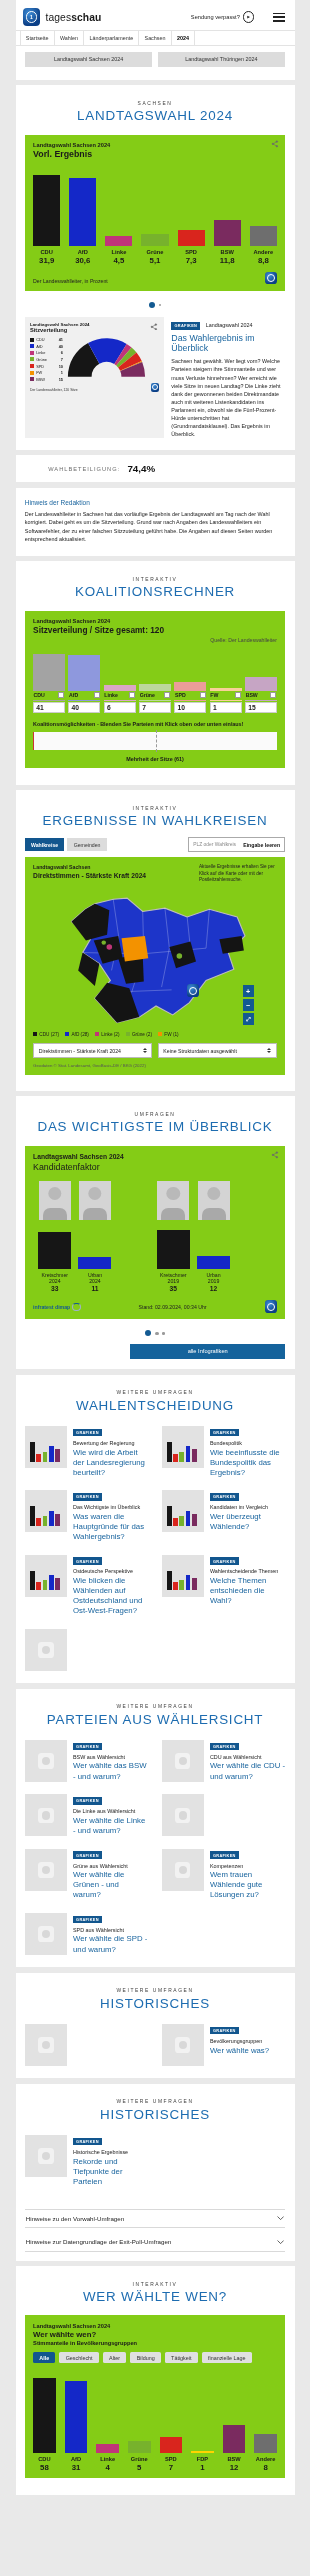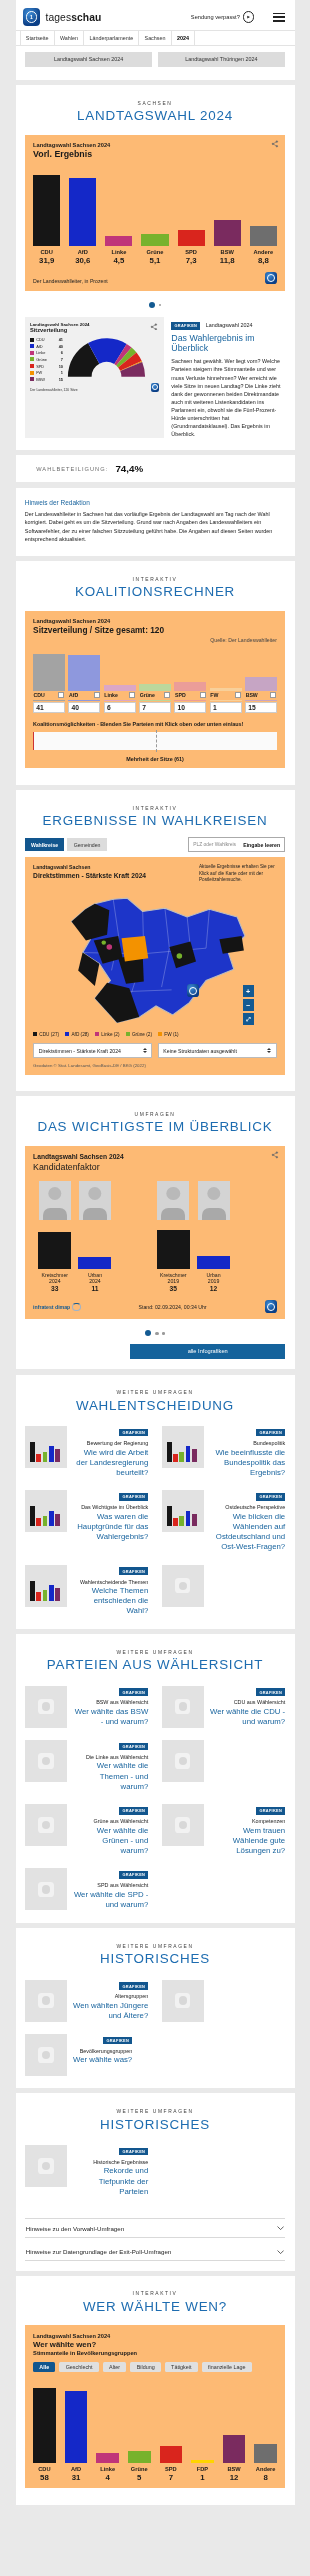--- a/index.html
+++ b/index.html
@@ -20,21 +20,21 @@
   .nav .ni{font-size:5.4px;color:#333;padding:4.1px 5.2px;border-right:0.5px solid #e3e3e3;}
   .nav .ni:first-child{border-left:0.5px solid #e3e3e3;}
   .nav .ni.active{font-weight:bold;color:#000;}
   .etabs{display:flex;gap:5.2px;padding:6.2px 9.3px 4.1px;}
   .etab{flex:1;background:#dcdcdc;color:#333;text-align:center;font-size:5.4px;padding:4.1px 2.1px;cursor:pointer;}
   
   .sec{text-align:center;padding:12.4px 5.2px 6.2px;}
   .sec .k{font-size:4.9px;letter-spacing:1.6px;color:#3c3c3c;}
   .sec h2{margin:2.6px 0 0;font-size:13.4px;font-weight:400;letter-spacing:0.8px;color:#1d6cb0;}
   
-  .gcard{background:#fdba74;margin:5.2px 9.3px 7.2px;padding:7.2px 8.3px 6.2px;position:relative;}
+  .gcard{background:#84cc16;margin:5.2px 9.3px 7.2px;padding:7.2px 8.3px 6.2px;position:relative;}
   .share{position:absolute;top:5.2px;right:6.2px;}
   .pretitle{font-size:5.7px;font-weight:bold;color:#1a1a1a;}
   .ctitle{font-size:8.8px;font-weight:bold;margin-top:1.6px;}
   .csub{font-size:5.7px;font-weight:bold;margin-top:1px;}
   
   .bars{display:flex;align-items:flex-end;gap:9px;margin-top:8.3px;}
   .bcol{flex:1;text-align:center;}
   .bwrap{display:flex;align-items:flex-end;}
   .bar{width:100%;}
   .bname{font-size:5.7px;font-weight:bold;margin-top:3.1px;}
@@ -120,21 +120,21 @@
   .kval{font-size:6.7px;font-weight:bold;margin-top:1px;}
   .kspacer{width:31px;}
   .standrow{display:flex;align-items:center;justify-content:space-between;margin-top:8.3px;}
   .provider{font-size:5.2px;color:#135a92;font-weight:bold;display:flex;align-items:center;gap:2.1px;}
   .provider .pc{width:6.2px;height:6.2px;border-radius:50%;border:1.6px solid #9fb3c8;border-top-color:#135a92;}
   .stand{font-size:5.2px;color:#222;}
   .btnrow{display:flex;justify-content:flex-end;padding:5.2px 9.3px 1px;}
   .btn-blue{background:#15639c;color:#fff;font-size:5.7px;text-align:center;padding:4.7px 0;width:155px;cursor:pointer;}
   
   .tgrid{display:grid;grid-template-columns:1fr 1fr;column-gap:13.4px;row-gap:12.4px;margin:7.2px 9.3px 3.1px;}
-  .teaser{display:flex;gap:6.2px;text-align:right;}
+  .teaser{display:flex;gap:6.2px;}
   .thumb{flex:0 0 42px;height:42px;background:#e2e2e2;display:flex;align-items:center;justify-content:center;position:relative;}
   .globe{width:15.5px;height:15.5px;border-radius:3.6px;background:#f2f2f2;display:flex;align-items:center;justify-content:center;}
   .globe::after{content:"";width:8.3px;height:8.3px;border-radius:50%;background:#d8d8d8;}
   .mini{display:none;position:absolute;left:5.2px;bottom:6.2px;gap:1.6px;align-items:flex-end;height:20.7px;}
   .t-chart .mini{display:flex;}
   .mini i{display:block;width:4.7px;}
   .mini i:nth-child(1){height:19.7px;background:#161616;}
   .mini i:nth-child(2){height:8.3px;background:#d9251d;}
   .mini i:nth-child(3){height:10.3px;background:#77b22c;}
   .mini i:nth-child(4){height:15.5px;background:#1428c8;}
@@ -334,21 +334,21 @@
       </div>
       <div class="ovbody">
         <span class="badge">GRAFIKEN</span>
         <span class="ovkick">Landtagswahl 2024</span>
         <div class="ovhead">Das Wahlergebnis im Überblick</div>
         <div class="ovtext">Sachsen hat gewählt. Wer liegt vorn? Welche Parteien steigern ihre Stimmanteile und wer muss Verluste hinnehmen? Wer erreicht wie viele Sitze im neuen Landtag? Die Linke zieht dank der gewonnenen beiden Direktmandate auch mit weiteren Listenkandidaten ins Parlament ein, obwohl sie die Fünf-Prozent-Hürde unterschritten hat (Grundmandatsklausel). Das Ergebnis im Überblick.</div>
       </div>
     </div>
   </div>
 
-  <div class="block" style="padding:1px 0;">
+  <div class="block" style="padding:1px 12px;">
     <div class="turnout">
       <span class="lab">WAHLBETEILIGUNG:</span>
       <span class="val">74,4%</span>
     </div>
   </div>
 
   <div class="block">
     <div class="note">
       <div class="nt">Hinweis der Redaktion</div>
       <div class="nx">Der Landeswahlleiter in Sachsen hat das vorläufige Ergebnis der Landtagswahl am Tag nach der Wahl korrigiert. Dabei geht es um die Sitzverteilung. Grund war nach Angaben des Landeswahlleiters ein Softwarefehler, der zu einer falschen Sitzzuteilung geführt habe. Die Angaben auf diesen Seiten wurden entsprechend aktualisiert.</div>
@@ -662,20 +662,37 @@
               <i></i>
             </div>
     </div>
     <div class="tbody">
       <span class="badge tpl-badge">GRAFIKEN</span>
       <div class="tkicker tpl-kicker">Das Wichtigste im Überblick</div>
       <div class="thead2 tpl-head">Was waren die Hauptgründe für das Wahlergebnis?</div>
     </div>
   </div>
 
+  <div class="teaser">
+    <div class="thumb t-chart">
+
+      <div class="mini">
+              <i></i>
+              <i></i>
+              <i></i>
+              <i></i>
+              <i></i>
+            </div>
+    </div>
+    <div class="tbody">
+      <span class="badge tpl-badge">GRAFIKEN</span>
+      <div class="tkicker tpl-kicker">Kandidaten im Vergleich</div>
+      <div class="thead2 tpl-head">Wer überzeugt Wählende?</div>
+    </div>
+  </div>
 
   <div class="teaser">
     <div class="thumb t-chart">
 
       <div class="mini">
               <i></i>
               <i></i>
               <i></i>
               <i></i>
               <i></i>
@@ -747,21 +764,21 @@
   </div>
 
   <div class="teaser">
     <div class="thumb">
       <div class="globe"></div>
 
     </div>
     <div class="tbody">
       <span class="badge tpl-badge">GRAFIKEN</span>
       <div class="tkicker tpl-kicker">Die Linke aus Wählersicht</div>
-      <div class="thead2 tpl-head">Wer wählte die Themen - und warum?</div>
+      <div class="thead2 tpl-head">Wer wählte die Linke - und warum?</div>
     </div>
   </div>
 
   <div class="teaser">
     <div class="thumb">
       <div class="globe"></div>
 
     </div>
   </div>
 
@@ -802,31 +819,20 @@
   </div>
 </div>
   </div>
 
   <div class="block">
     <div class="sec">
       <div class="k">WEITERE UMFRAGEN</div>
       <h2>HISTORISCHES</h2>
     </div>
     <div class="tgrid" id="grid-wahlverhalten">
-  <div class="teaser">
-    <div class="thumb">
-      <div class="globe"></div>
-
-    </div>
-    <div class="tbody">
-      <span class="badge tpl-badge">GRAFIKEN</span>
-      <div class="tkicker tpl-kicker">Altersgruppen</div>
-      <div class="thead2 tpl-head">Wen wählten Jüngere und Ältere?</div>
-    </div>
-  </div>
 
   <div class="teaser">
     <div class="thumb">
       <div class="globe"></div>
 
     </div>
   </div>
 
   <div class="teaser">
     <div class="thumb">

